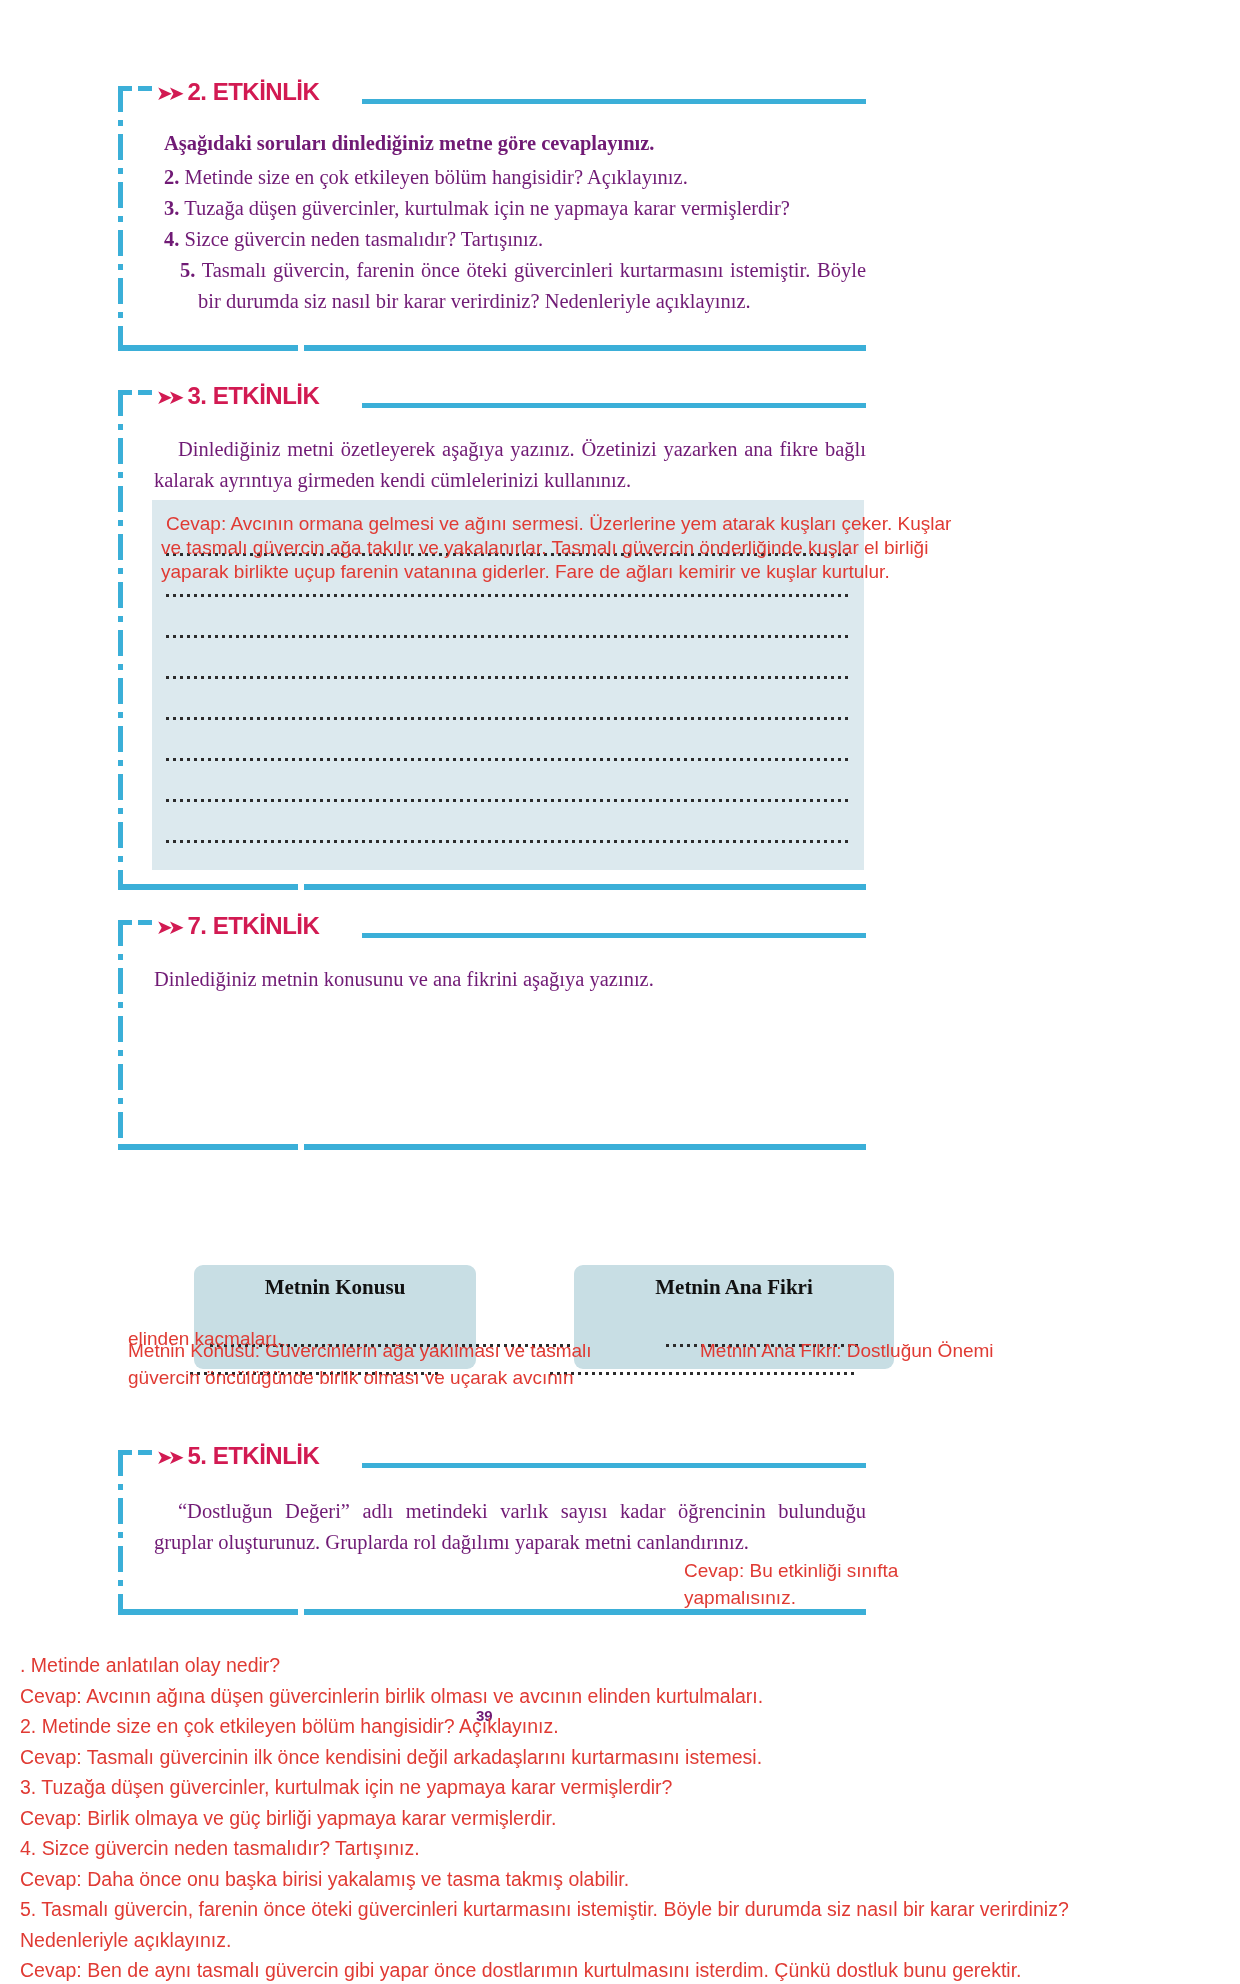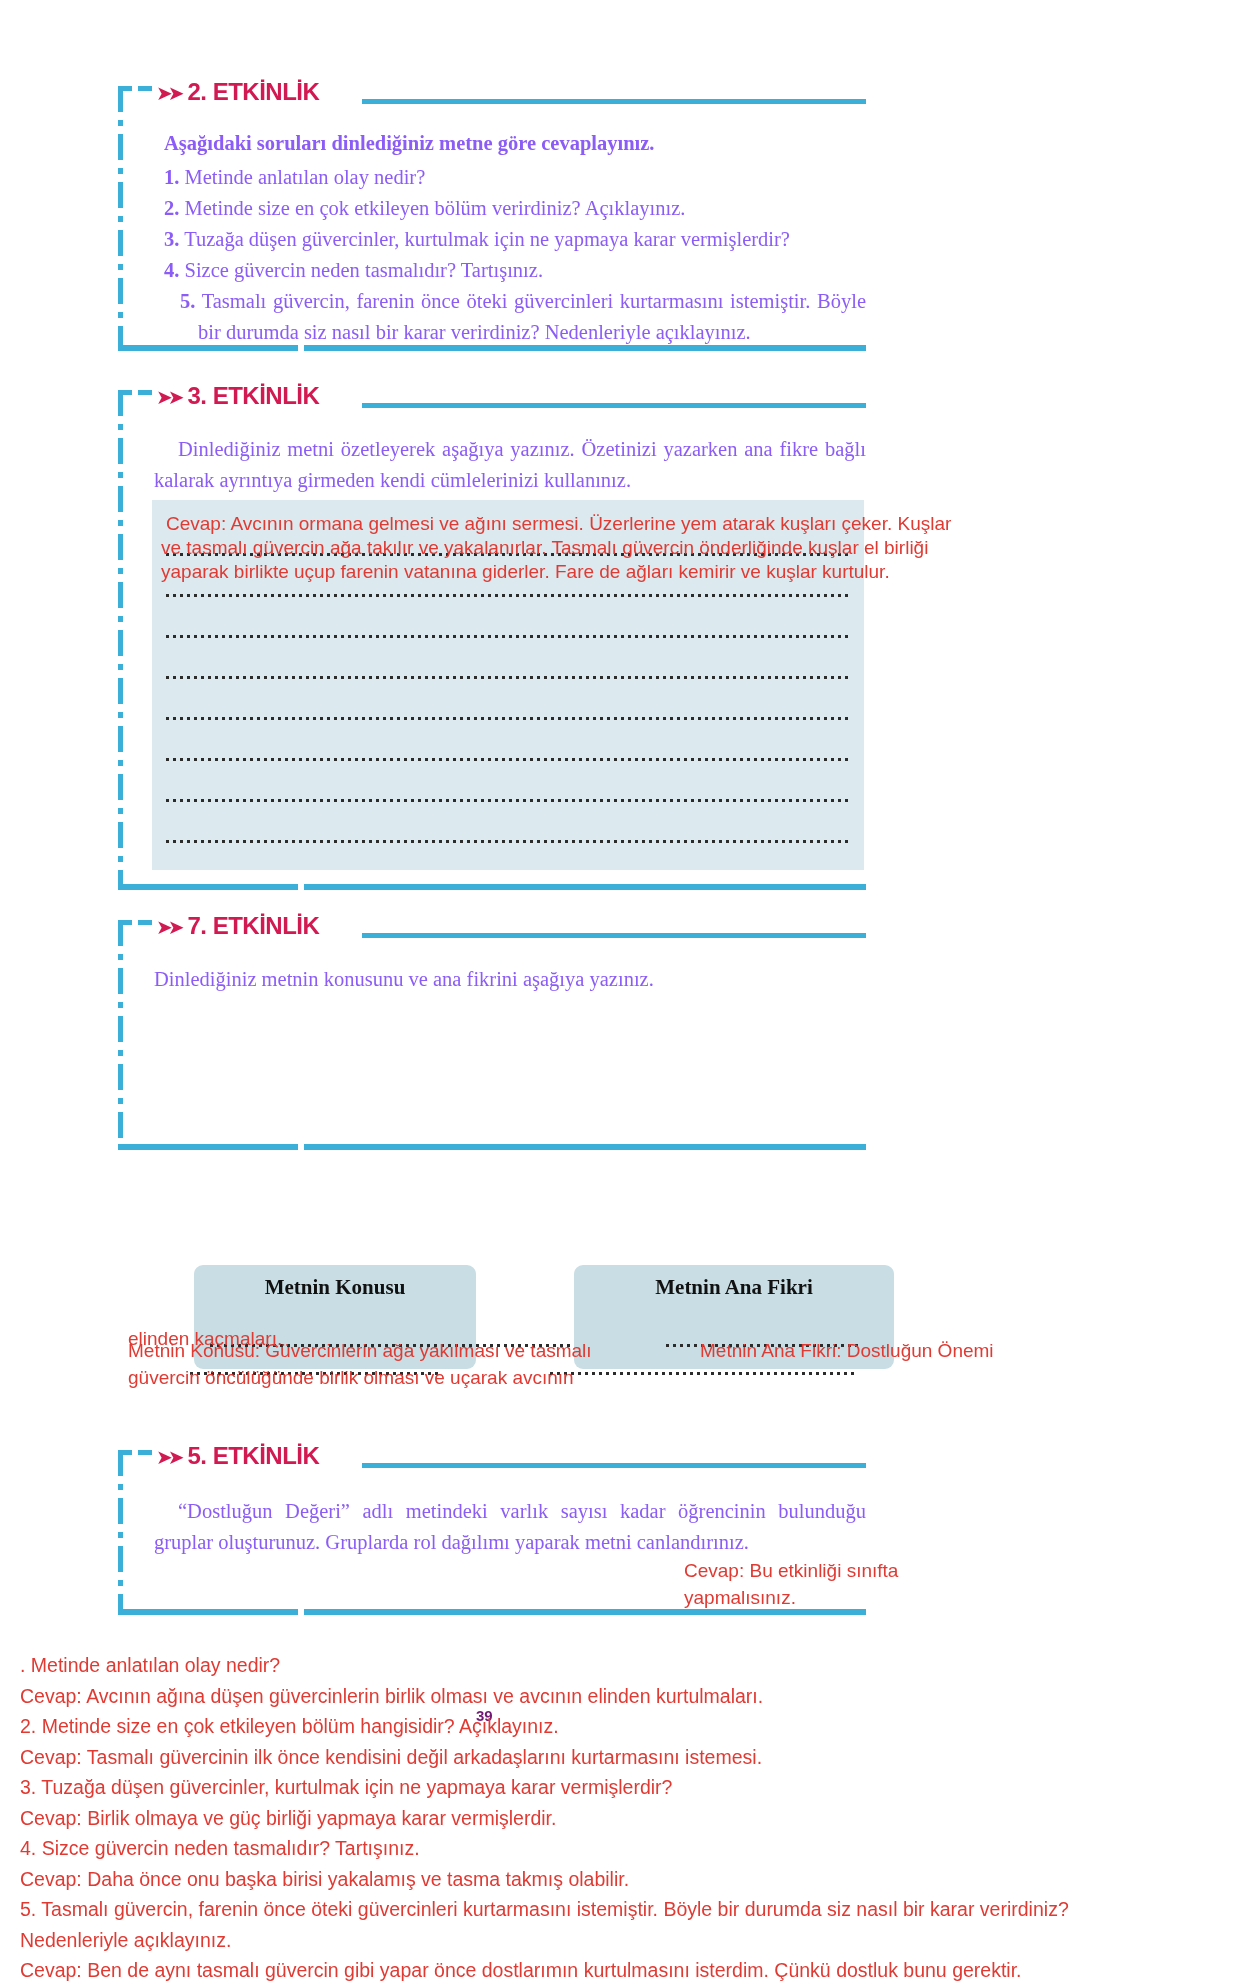--- a/index.html
+++ b/index.html
@@ -83,21 +83,21 @@
     height: 5px;
     background: #3bafd8;
     top: 13px;
   }
 
   
   .prose {
     font-family: "Liberation Serif", serif;
     font-size: 20.5px;
     line-height: 31px;
-    color: #8b5cf6;
+    color: #701a75;
     text-align: justify;
   }
   .prose.bold { font-weight: bold; }
   .qnum { font-weight: bold; }
 
   
   .writebox {
     position: absolute;
     background: #dce9ee;
   }
@@ -168,26 +168,22 @@
   <div class="title-wrap">
     <span class="chev">➤➤</span>
     <span class="act-title">2. ETKİNLİK</span>
   </div>
   <div class="title-rule" style="left:244px; right:0;"></div>
 
   <div class="prose bold" style="position:absolute; left:46px; top:42px; width:700px; text-align:left;">Aşağıdaki soruları dinlediğiniz metne göre cevaplayınız.</div>
 
   <div style="position:absolute; left:46px; top:76px; width:702px;">
     <div class="prose" style="text-align:left; padding-left:34px; text-indent:-34px;">
-      <span class="qnum">1.</span>
-      <span>Metinde anlatılan olay nedir?</span>
-    </div>
-    <div class="prose" style="text-align:left; padding-left:34px; text-indent:-34px;">
       <span class="qnum">2.</span>
-      <span>Metinde size en çok etkileyen bölüm verirdiniz? Açıklayınız.</span>
+      <span>Metinde size en çok etkileyen bölüm hangisidir? Açıklayınız.</span>
     </div>
     <div class="prose" style="text-align:left; padding-left:34px; text-indent:-34px;">
       <span class="qnum">3.</span>
       <span>Tuzağa düşen güvercinler, kurtulmak için ne yapmaya karar vermişlerdir?</span>
     </div>
     <div class="prose" style="text-align:left; padding-left:34px; text-indent:-34px;">
       <span class="qnum">4.</span>
       <span>Sizce güvercin neden tasmalıdır? Tartışınız.</span>
     </div>
     <div class="prose" style="text-align:justify; padding-left:34px; text-indent:-18px;">

